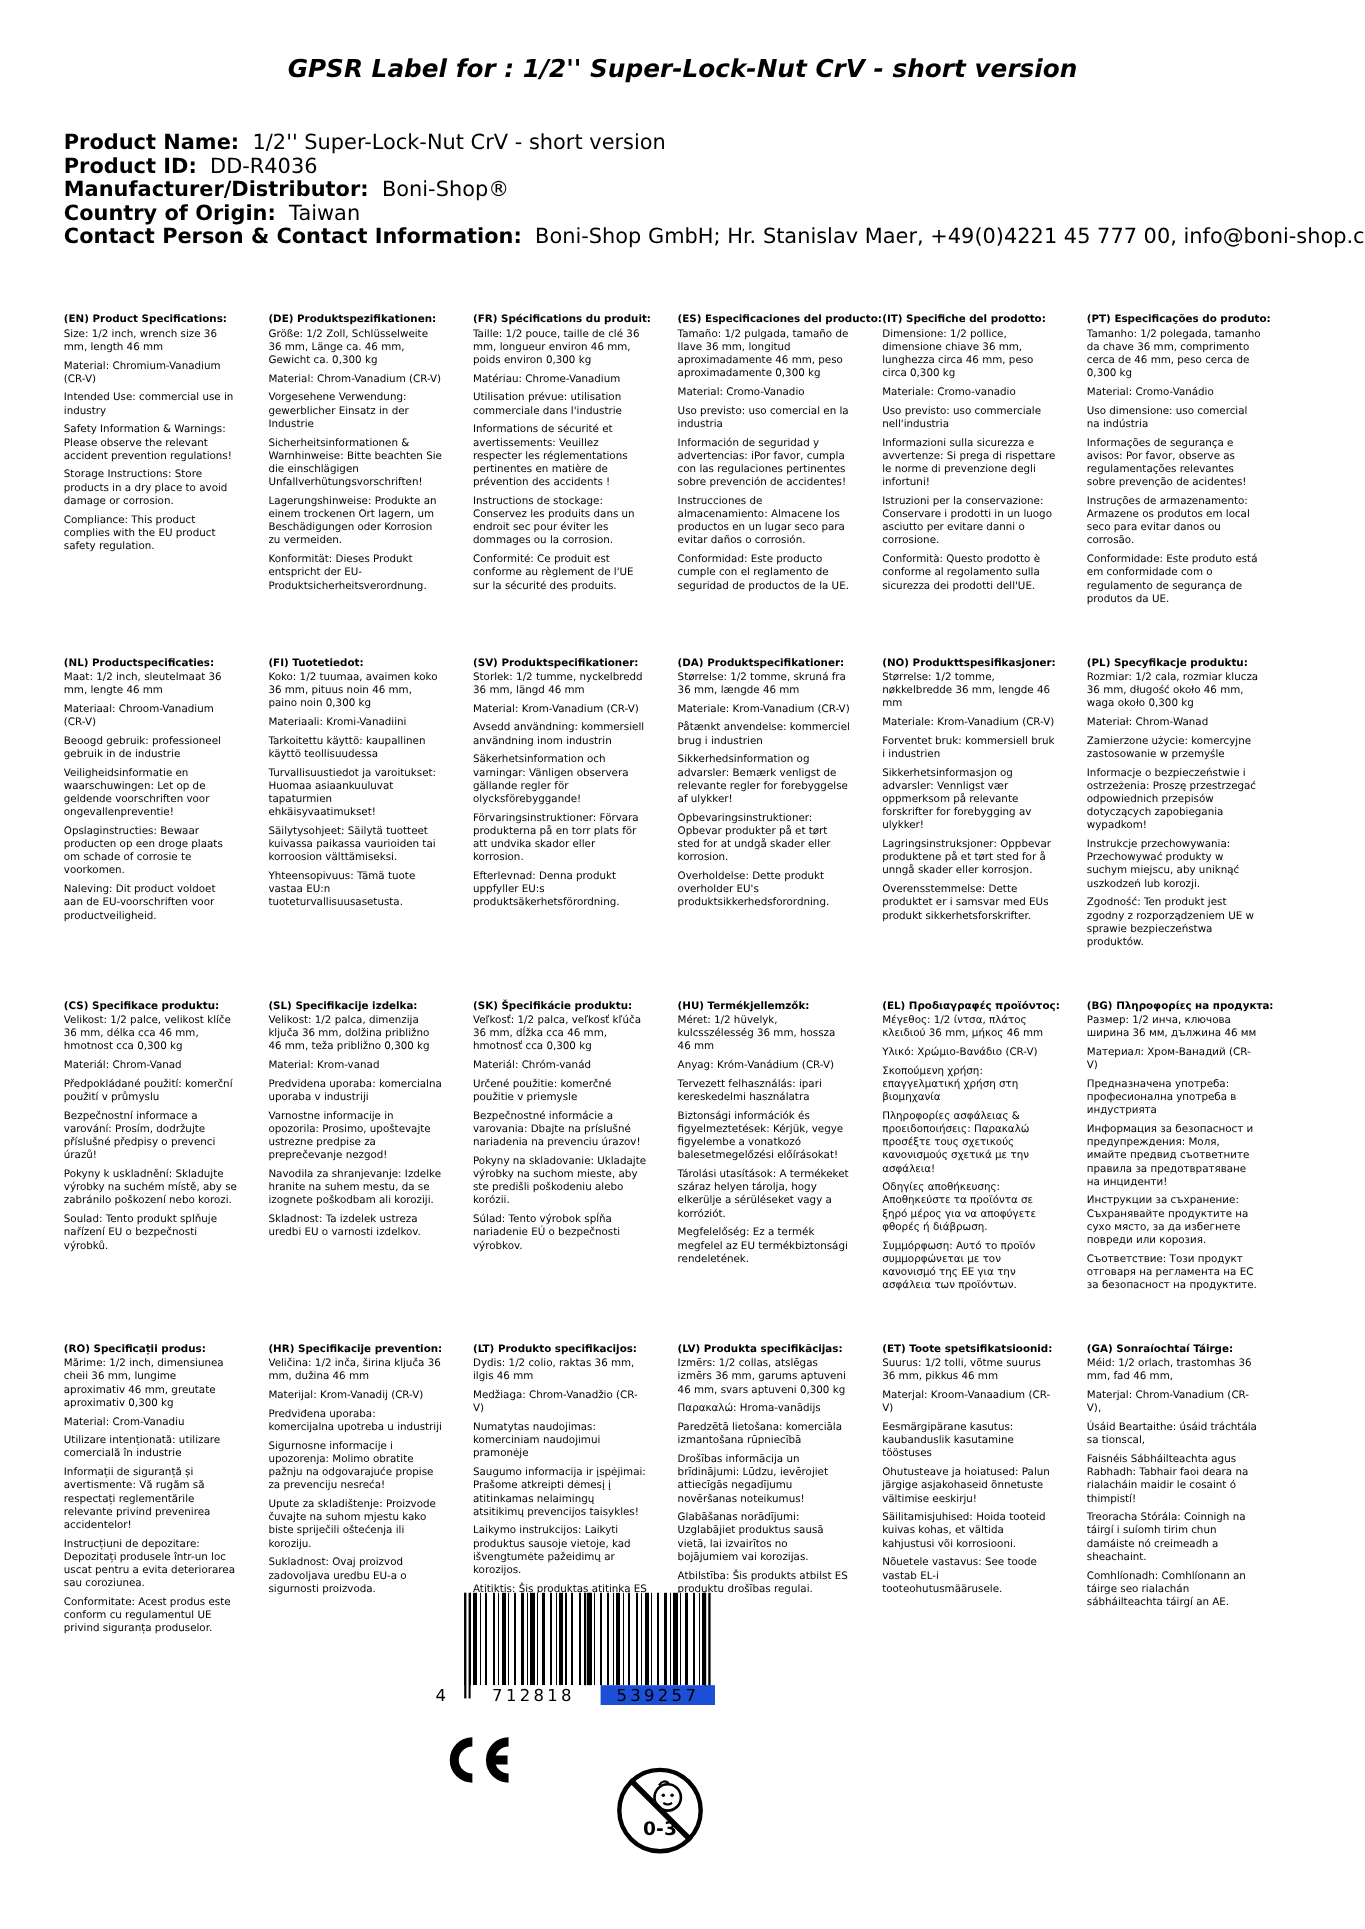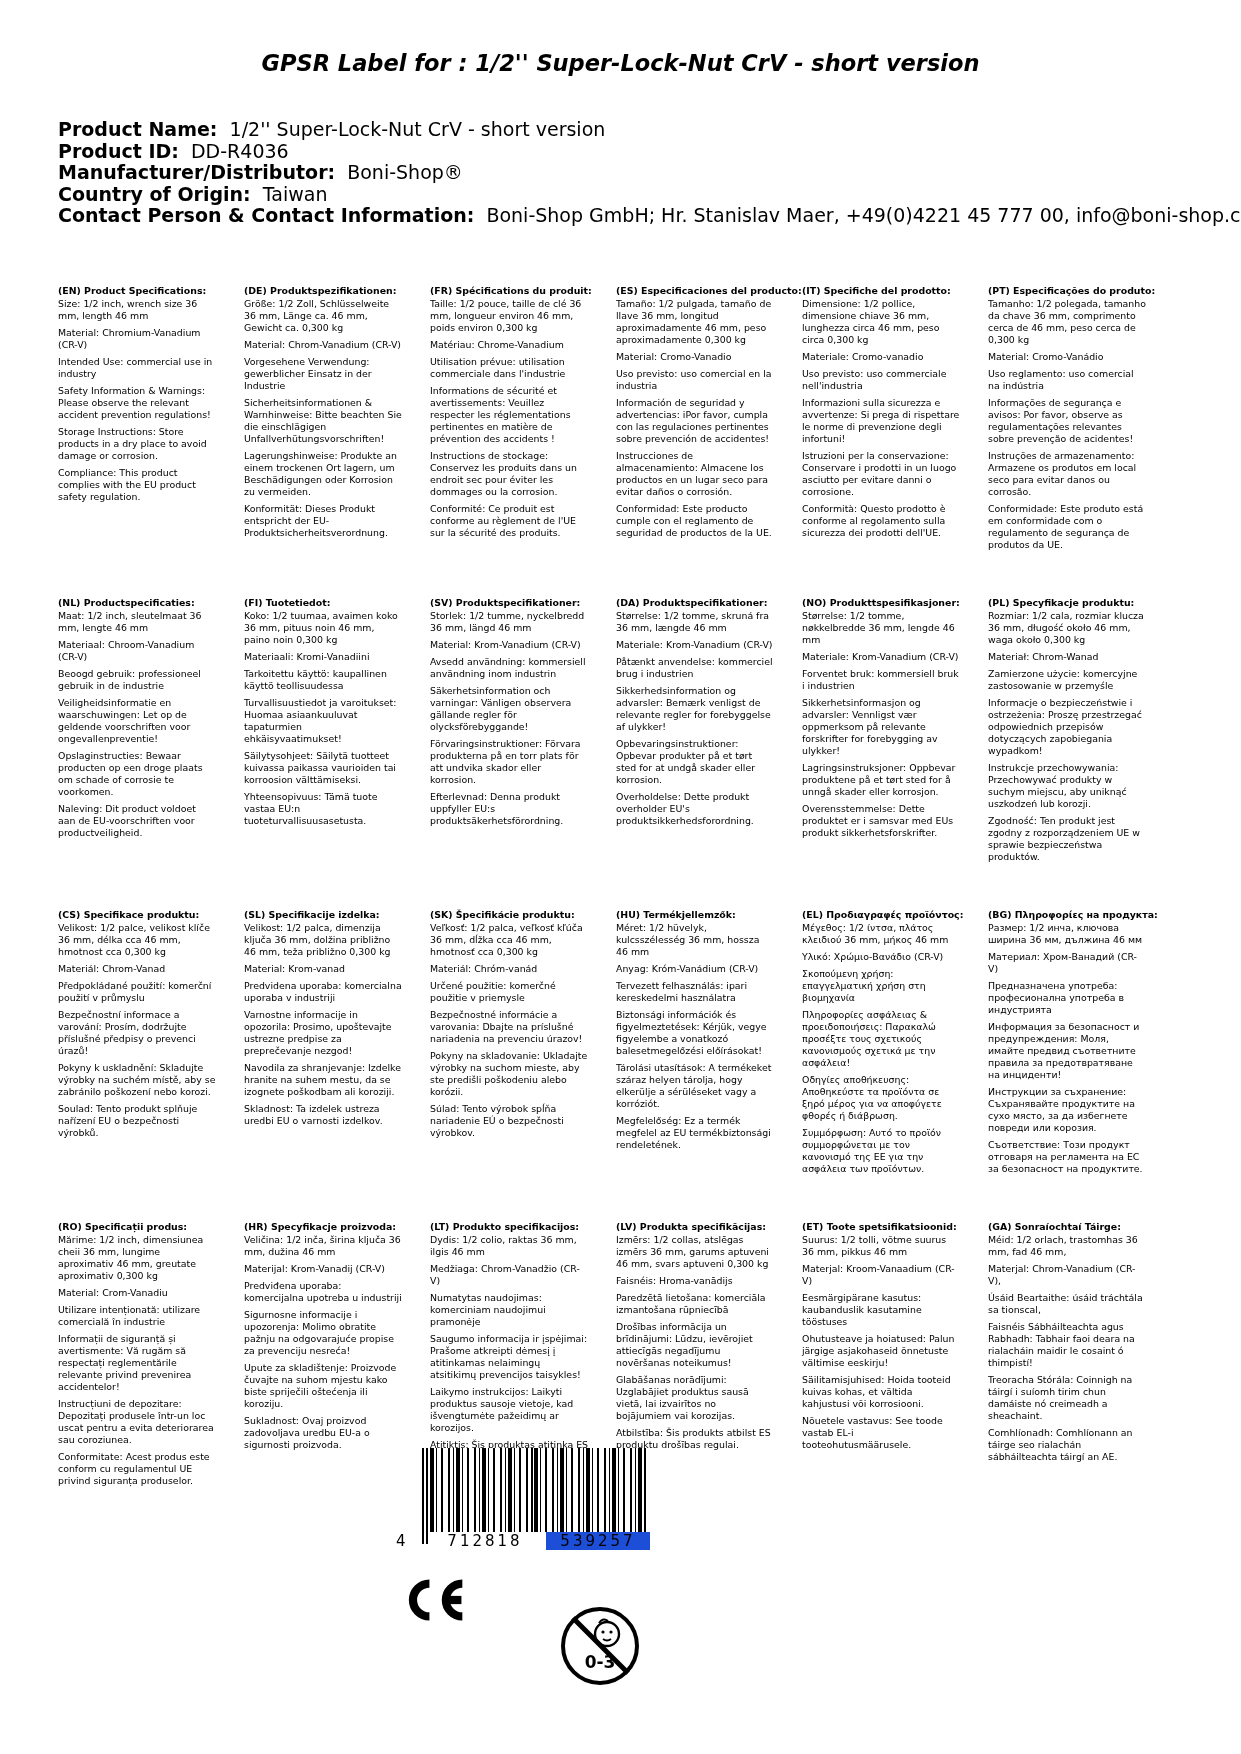--- a/index.html
+++ b/index.html
@@ -105,21 +105,21 @@
       <p>Materiale: Cromo-vanadio</p>
       <p>Uso previsto: uso commerciale nell'industria</p>
       <p>Informazioni sulla sicurezza e avvertenze: Si prega di rispettare le norme di prevenzione degli infortuni!</p>
       <p>Istruzioni per la conservazione: Conservare i prodotti in un luogo asciutto per evitare danni o corrosione.</p>
       <p>Conformità: Questo prodotto è conforme al regolamento sulla sicurezza dei prodotti dell'UE.</p>
     </div>
     <div class="spec-block">
       <div class="spec-heading">(PT) Especificações do produto:</div>
       <p>Tamanho: 1/2 polegada, tamanho da chave 36 mm, comprimento cerca de 46 mm, peso cerca de 0,300 kg</p>
       <p>Material: Cromo-Vanádio</p>
-      <p>Uso reglamento: uso comercial na indústria</p>
+      <p>Uso dimensione: uso comercial na indústria</p>
       <p>Informações de segurança e avisos: Por favor, observe as regulamentações relevantes sobre prevenção de acidentes!</p>
       <p>Instruções de armazenamento: Armazene os produtos em local seco para evitar danos ou corrosão.</p>
       <p>Conformidade: Este produto está em conformidade com o regulamento de segurança de produtos da UE.</p>
     </div>
     <div class="spec-block">
       <div class="spec-heading">(NL) Productspecificaties:</div>
       <p>Maat: 1/2 inch, sleutelmaat 36 mm, lengte 46 mm</p>
       <p>Materiaal: Chroom-Vanadium (CR-V)</p>
       <p>Beoogd gebruik: professioneel gebruik in de industrie</p>
       <p>Veiligheidsinformatie en waarschuwingen: Let op de geldende voorschriften voor ongevallenpreventie!</p>
@@ -228,41 +228,41 @@
     <div class="spec-block">
       <div class="spec-heading">(RO) Specificații produs:</div>
       <p>Mărime: 1/2 inch, dimensiunea cheii 36 mm, lungime aproximativ 46 mm, greutate aproximativ 0,300 kg</p>
       <p>Material: Crom-Vanadiu</p>
       <p>Utilizare intenționată: utilizare comercială în industrie</p>
       <p>Informații de siguranță și avertismente: Vă rugăm să respectați reglementările relevante privind prevenirea accidentelor!</p>
       <p>Instrucțiuni de depozitare: Depozitați produsele într-un loc uscat pentru a evita deteriorarea sau coroziunea.</p>
       <p>Conformitate: Acest produs este conform cu regulamentul UE privind siguranța produselor.</p>
     </div>
     <div class="spec-block">
-      <div class="spec-heading">(HR) Specyfikacje proizvoda:</div>
+      <div class="spec-heading">(HR) Specifikacije prevention:</div>
       <p>Veličina: 1/2 inča, širina ključa 36 mm, dužina 46 mm</p>
       <p>Materijal: Krom-Vanadij (CR-V)</p>
       <p>Predviđena uporaba: komercijalna upotreba u industriji</p>
       <p>Sigurnosne informacije i upozorenja: Molimo obratite pažnju na odgovarajuće propise za prevenciju nesreća!</p>
       <p>Upute za skladištenje: Proizvode čuvajte na suhom mjestu kako biste spriječili oštećenja ili koroziju.</p>
       <p>Sukladnost: Ovaj proizvod zadovoljava uredbu EU-a o sigurnosti proizvoda.</p>
     </div>
     <div class="spec-block">
       <div class="spec-heading">(LT) Produkto specifikacijos:</div>
       <p>Dydis: 1/2 colio, raktas 36 mm, ilgis 46 mm</p>
       <p>Medžiaga: Chrom-Vanadžio (CR-V)</p>
       <p>Numatytas naudojimas: komerciniam naudojimui pramonėje</p>
       <p>Saugumo informacija ir įspėjimai: Prašome atkreipti dėmesį į atitinkamas nelaimingų atsitikimų prevencijos taisykles!</p>
       <p>Laikymo instrukcijos: Laikyti produktus sausoje vietoje, kad išvengtumėte pažeidimų ar korozijos.</p>
       <p>Atitiktis: Šis produktas atitinka ES produktų saugos reglamentą.</p>
     </div>
     <div class="spec-block">
       <div class="spec-heading">(LV) Produkta specifikācijas:</div>
       <p>Izmērs: 1/2 collas, atslēgas izmērs 36 mm, garums aptuveni 46 mm, svars aptuveni 0,300 kg</p>
-      <p>Faisnéis: Hroma-vanādijs</p>
+      <p>Παρακαλώ: Hroma-vanādijs</p>
       <p>Paredzētā lietošana: komerciāla izmantošana rūpniecībā</p>
       <p>Drošības informācija un brīdinājumi: Lūdzu, ievērojiet attiecīgās negadījumu novēršanas noteikumus!</p>
       <p>Glabāšanas norādījumi: Uzglabājiet produktus sausā vietā, lai izvairītos no bojājumiem vai korozijas.</p>
       <p>Atbilstība: Šis produkts atbilst ES produktu drošības regulai.</p>
     </div>
     <div class="spec-block">
       <div class="spec-heading">(ET) Toote spetsifikatsioonid:</div>
       <p>Suurus: 1/2 tolli, võtme suurus 36 mm, pikkus 46 mm</p>
       <p>Materjal: Kroom-Vanaadium (CR-V)</p>
       <p>Eesmärgipärane kasutus: kaubanduslik kasutamine tööstuses</p>

